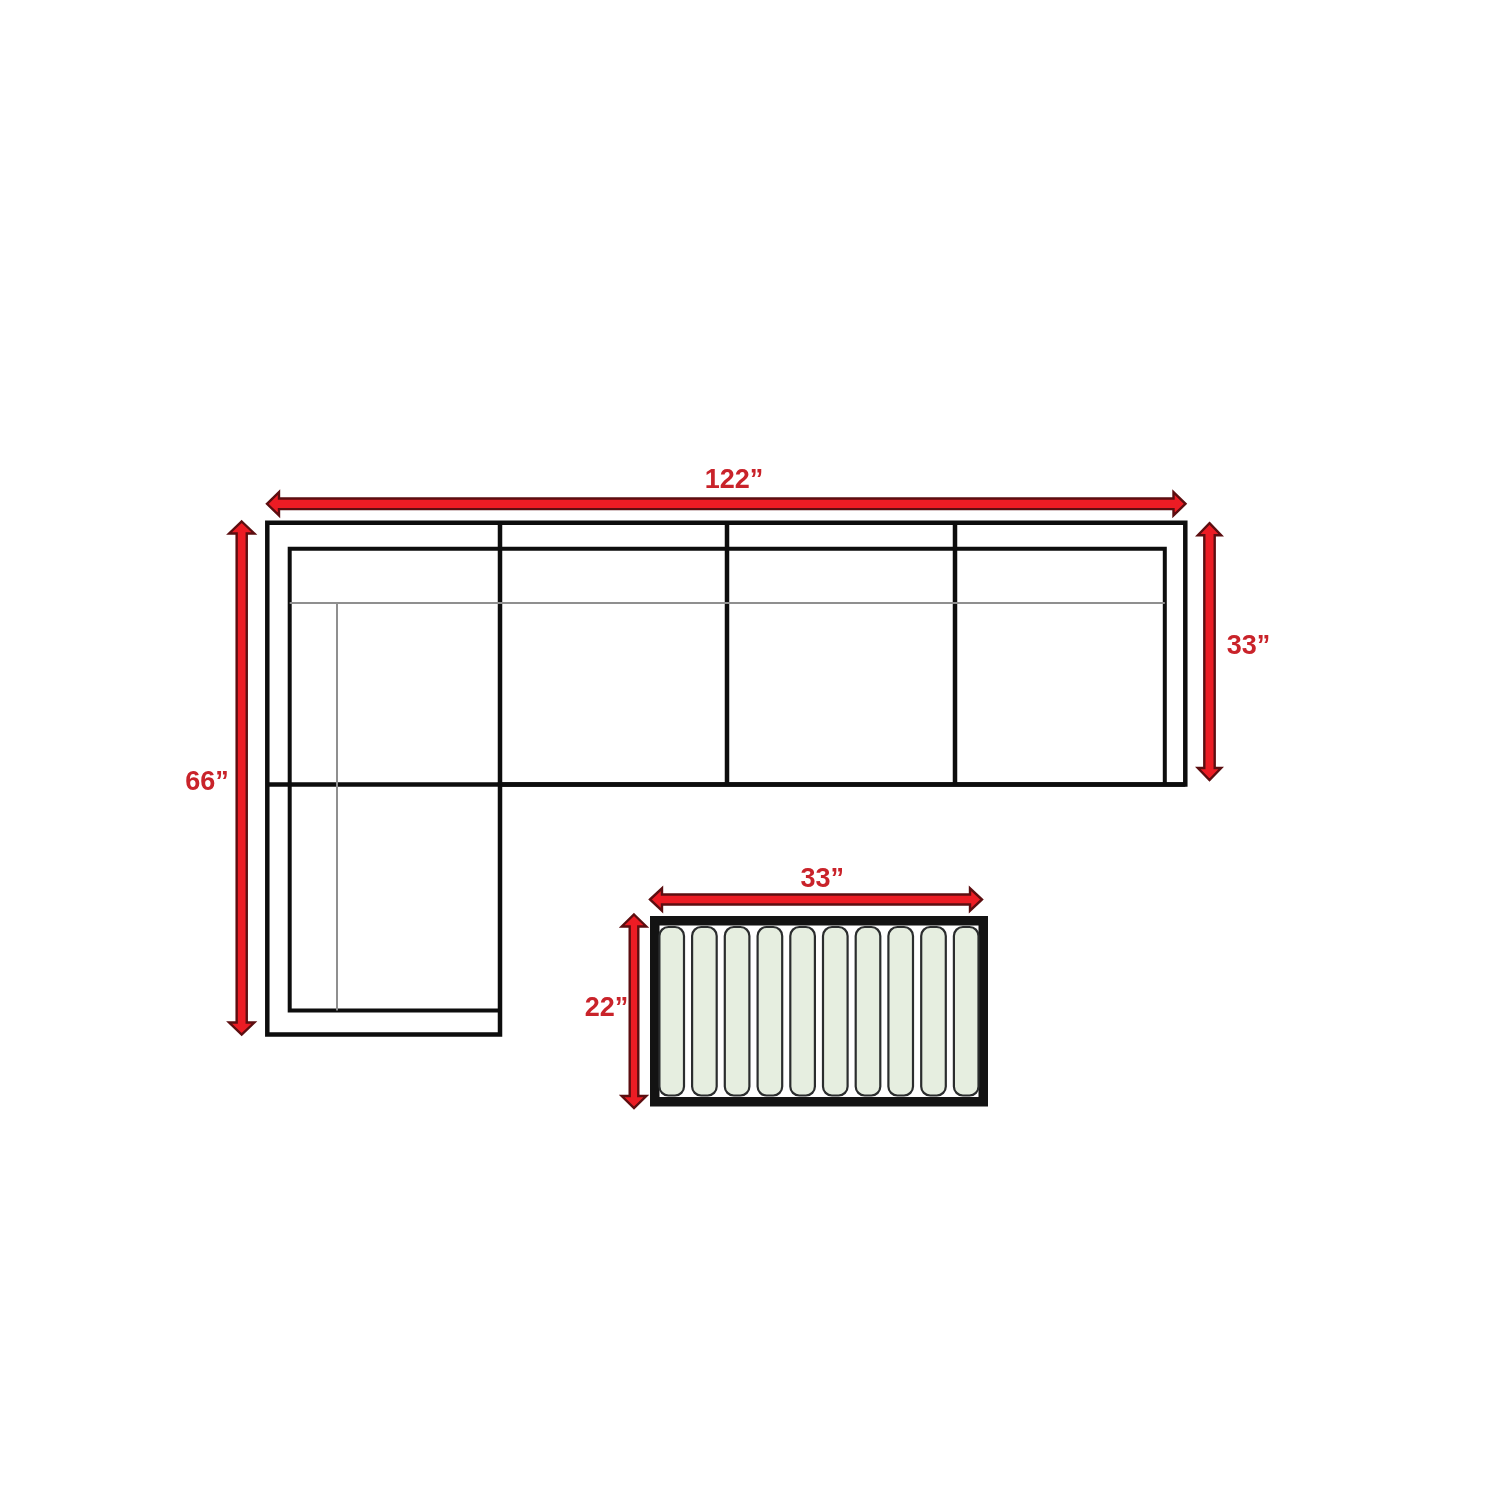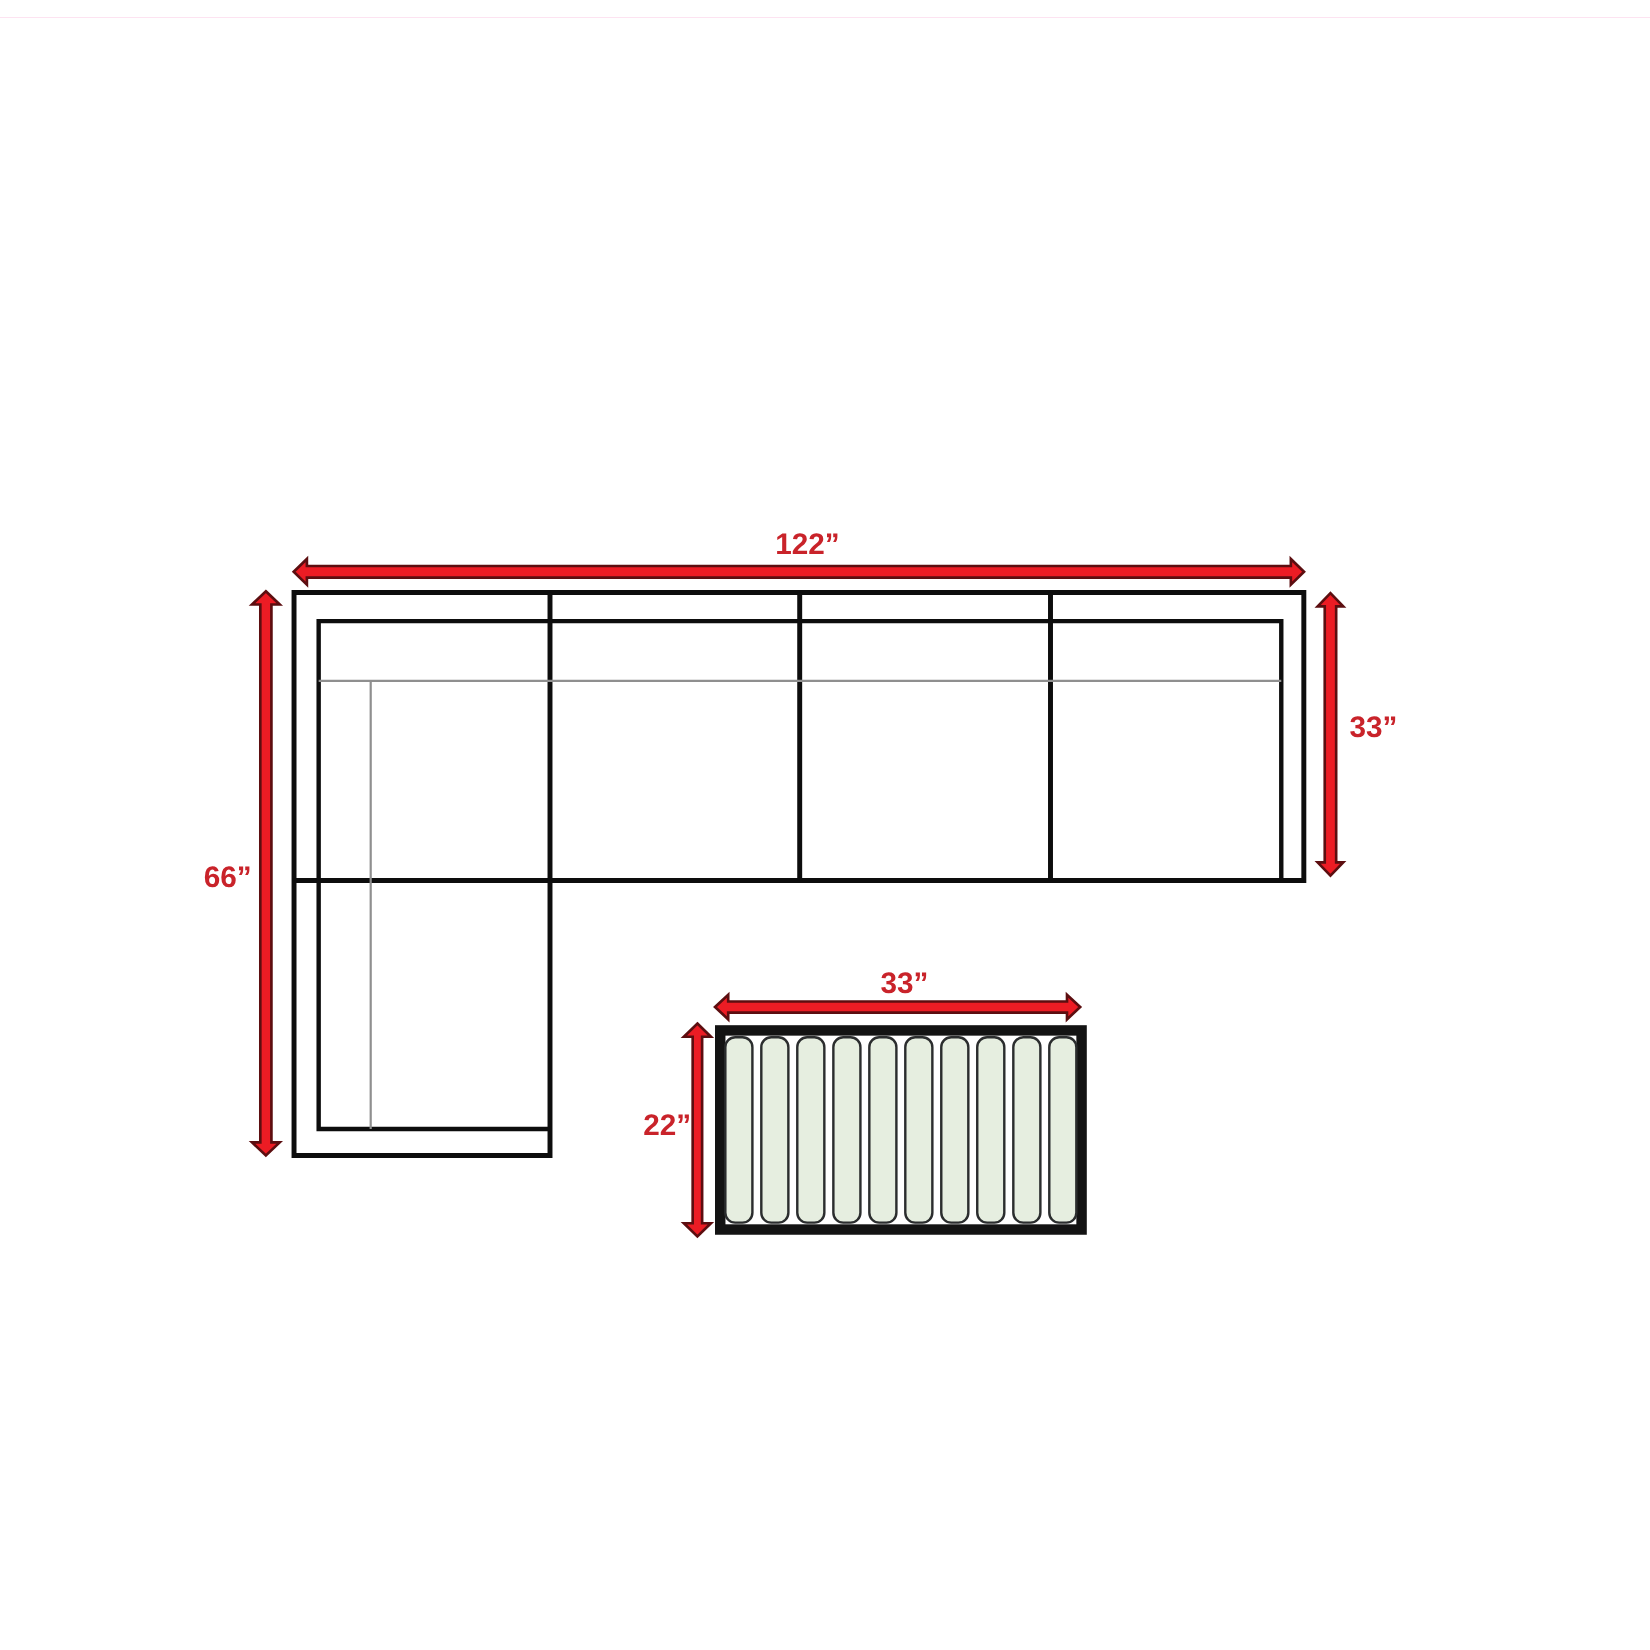--- a/index.html
+++ b/index.html
@@ -1,16 +1,16 @@
 <!DOCTYPE html>
 <html><head>
 <meta charset="utf-8">
 <style>
   html,body{margin:0;padding:0;background:#ffffff;}
-  .stage{width:1500px;height:1285px;position:relative;background:#f9a8d4;font-family:"Liberation Sans",sans-serif;margin-top:16px;}
+  .stage{width:1500px;height:1285px;position:relative;background:#15803d;font-family:"Liberation Sans",sans-serif;}
   svg{position:absolute;left:0;top:0;}
   .dim{font-family:"Liberation Sans",sans-serif;font-weight:bold;fill:#c9232a;font-size:27px;}
 </style>
 </head>
 <body>
 <div class="stage">
 <svg width="1500" height="1500" viewBox="0 0 1500 1500">
 
   <rect x="0" y="0" width="1500" height="1500" fill="#ffffff"></rect>
 

